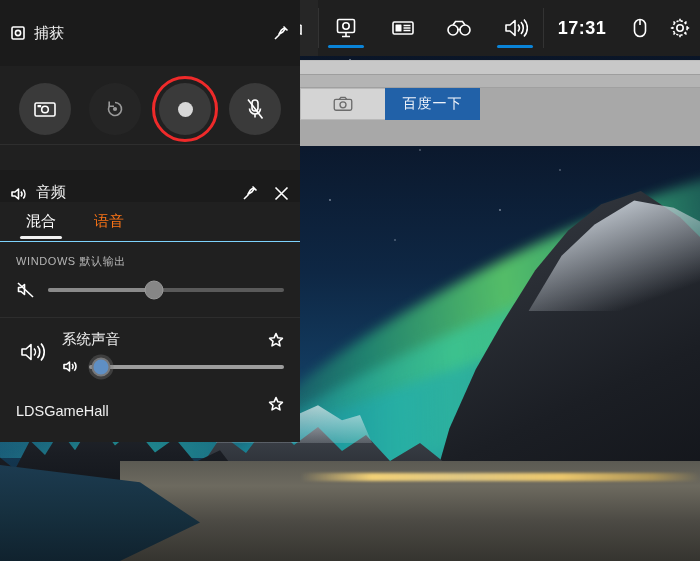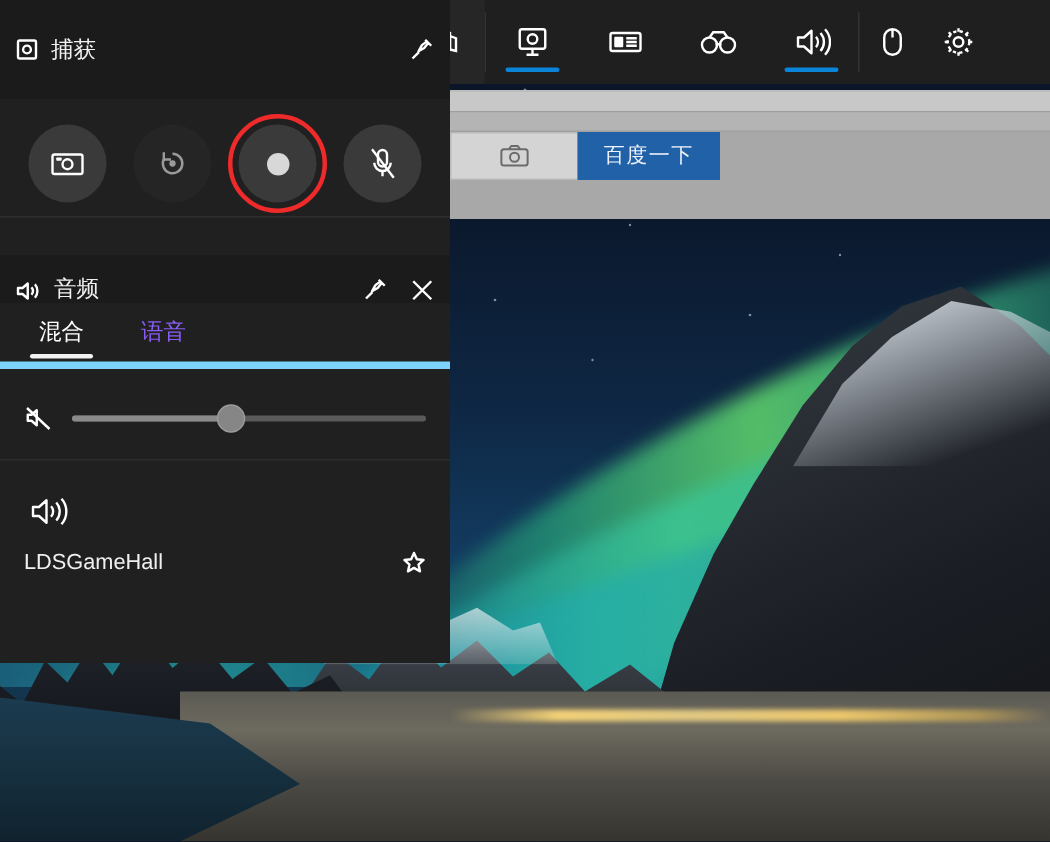--- a/index.html
+++ b/index.html
@@ -157,22 +157,22 @@
   }
 
   
   #audio{
     position:absolute;left:0;top:170px;width:300px;height:272px;
     background:#202020;color:#e8e8e8;overflow:hidden;
   }
   .aud-title{height:32px;display:flex;align-items:flex-end;padding:0 10px;background:#1b1b1b;}
   .aud-title .ttxt{font-size:15px;margin-left:8px;color:#f0f0f0;}
   .aud-title .spacer{flex:1;}
-  .aud-tabs{display:flex;padding:6px 20px 0 20px;gap:26px;border-bottom:5px solid #7dd3fc;}
-  .aud-tab{position:relative;padding:4px 6px 10px 6px;font-size:15px;color:#8b5cf6;}
+  .aud-tabs{display:flex;padding:6px 20px 0 20px;gap:26px;border-bottom:1px solid #7dd3fc;}
+  .aud-tab{position:relative;padding:4px 6px 10px 6px;font-size:15px;color:#f97316;}
   .aud-tab.active{color:#fff;}
   .aud-tab.active::after{
     content:"";position:absolute;left:0;right:0;bottom:2px;height:3px;border-radius:2px;background:#f2f2f2;
   }
   .aud-section{padding:12px 16px 6px 16px;}
   .aud-label{font-size:11px;letter-spacing:.6px;color:#b5b5b5;text-transform:uppercase;}
   .aud-device{display:flex;align-items:center;margin-top:8px;}
   .aud-device .dname{font-size:15px;color:#f0f0f0;flex:1;}
   .slider-row{display:flex;align-items:center;gap:12px;margin-top:12px;}
   .track{position:relative;flex:1;height:4px;border-radius:2px;background:#5a5a5a;}
@@ -188,21 +188,21 @@
   .app-head{display:flex;align-items:center;}
   .app-name{font-size:14.5px;color:#f0f0f0;flex:1;}
   .app-slider{display:flex;align-items:center;gap:10px;margin-top:10px;}
   .track2{position:relative;flex:1;height:4px;border-radius:2px;background:#9d9d9d;}
   .thumb2{
     position:absolute;top:50%;transform:translate(-50%,-50%);
     width:15px;height:15px;border-radius:50%;
     background:#5f8fc4;border:2px solid #77787a;box-shadow:0 0 0 3px rgba(120,120,120,.35);
   }
   .app-row2{padding:14px 16px 0 16px;display:flex;align-items:center;}
-  .app-name2{font-size:14.5px;color:#f0f0f0;flex:1;}
+  .app-name2{font-size:14.5px;color:#f0f0f0;flex:1;margin-top:15px;}
 </style>
 </head>
 <body>
 
 <div id="desktop">
   <div class="sky"></div>
   <svg class="stars" viewBox="0 0 700 320">
     <g fill="#dfe8f5">
       <circle cx="60" cy="40" r="1"></circle>
         <circle cx="130" cy="90" r="0.8"></circle>
@@ -299,20 +299,21 @@
       <path class="ic" d="M4 8 L8 8 L13 3.5 L13 18.5 L8 14 L4 14 Z" stroke-linejoin="round"></path>
       <path class="ic" d="M16 7.5 A5.5 5.5 0 0 1 16 14.5"></path>
       <path class="ic" d="M19 5 A9 9 0 0 1 19 17"></path>
       <path class="ic" d="M22 2.5 A12.5 12.5 0 0 1 22 19.5"></path>
     </svg>
     <div class="underline"></div>
   </div>
 
   <div class="gb-sep"></div>
 
+  <div class="gb-time">17:31</div>
 
   <div class="gb-btn small">
     <svg width="16" height="22" viewBox="0 0 16 22">
       <rect class="ic" x="2.5" y="2.5" width="11" height="17" rx="5.5"></rect>
       <path class="ic" d="M8 2.5 L8 8" stroke-width="1.4"></path>
     </svg>
   </div>
 
   <div class="gb-btn small">
     <svg width="22" height="22" viewBox="0 0 22 22">
@@ -393,20 +394,21 @@
       <path class="ic" d="M2.5 2.5 L14.5 14.5 M14.5 2.5 L2.5 14.5" stroke-width="1.4"></path>
     </svg>
   </div>
 
   <div class="aud-tabs">
     <div class="aud-tab active">混合</div>
     <div class="aud-tab">语音</div>
   </div>
 
   <div class="aud-section">
+    <div class="aud-label">WINDOWS 默认输出</div>
 
 
     <div class="slider-row">
       <svg width="20" height="18" viewBox="0 0 20 18">
         <path class="ic" d="M2.5 6.5 L5 6.5 L8.5 3.5 L8.5 13.5 L5 10.5 L2.5 10.5 Z" stroke-width="1.3" stroke-linejoin="round"></path>
         <path class="ic" d="M2 2 L17 16" stroke-width="1.4"></path>
       </svg>
       <div class="track">
         <div class="fill" style="width:45%"></div>
         <div class="thumb" style="left:45%"></div>
@@ -418,20 +420,38 @@
 
   <div class="app-row">
     <div class="app-ico">
       <svg width="28" height="24" viewBox="0 0 28 24">
         <path class="ic" d="M3 9 L7 9 L12 4.5 L12 19.5 L7 15 L3 15 Z" stroke-width="1.6" stroke-linejoin="round"></path>
         <path class="ic" d="M15 8.5 A5 5 0 0 1 15 15.5" stroke-width="1.6"></path>
         <path class="ic" d="M18.5 6 A9 9 0 0 1 18.5 18" stroke-width="1.6"></path>
         <path class="ic" d="M22 3.5 A12.8 12.8 0 0 1 22 20.5" stroke-width="1.6"></path>
       </svg>
     </div>
+    <div class="app-main">
+      <div class="app-head">
+        <div class="app-name">系统声音</div>
+        <svg width="16" height="16" viewBox="0 0 16 16">
+          <path class="ic" d="M8 1.6 L9.9 5.8 L14.4 6.3 L11 9.4 L12 13.9 L8 11.6 L4 13.9 L5 9.4 L1.6 6.3 L6.1 5.8 Z" stroke="#9b9b9b" stroke-width="1.1" stroke-linejoin="round"></path>
+        </svg>
+      </div>
+      <div class="app-slider">
+        <svg width="17" height="15" viewBox="0 0 17 15">
+          <path class="ic" d="M2 5.5 L4.5 5.5 L7.5 3 L7.5 12 L4.5 9.5 L2 9.5 Z" stroke-width="1.2" stroke-linejoin="round"></path>
+          <path class="ic" d="M10 5 A3.4 3.4 0 0 1 10 10" stroke-width="1.2"></path>
+          <path class="ic" d="M12.3 3.3 A6 6 0 0 1 12.3 11.7" stroke-width="1.2"></path>
+        </svg>
+        <div class="track2">
+          <div class="thumb2" style="left:6%"></div>
+        </div>
+      </div>
+    </div>
   </div>
 
   <div class="app-row2">
     <div class="app-name2">LDSGameHall</div>
     <svg width="16" height="16" viewBox="0 0 16 16">
       <path class="ic" d="M8 1.6 L9.9 5.8 L14.4 6.3 L11 9.4 L12 13.9 L8 11.6 L4 13.9 L5 9.4 L1.6 6.3 L6.1 5.8 Z" stroke="#9b9b9b" stroke-width="1.1" stroke-linejoin="round"></path>
     </svg>
   </div>
 </div>
 

